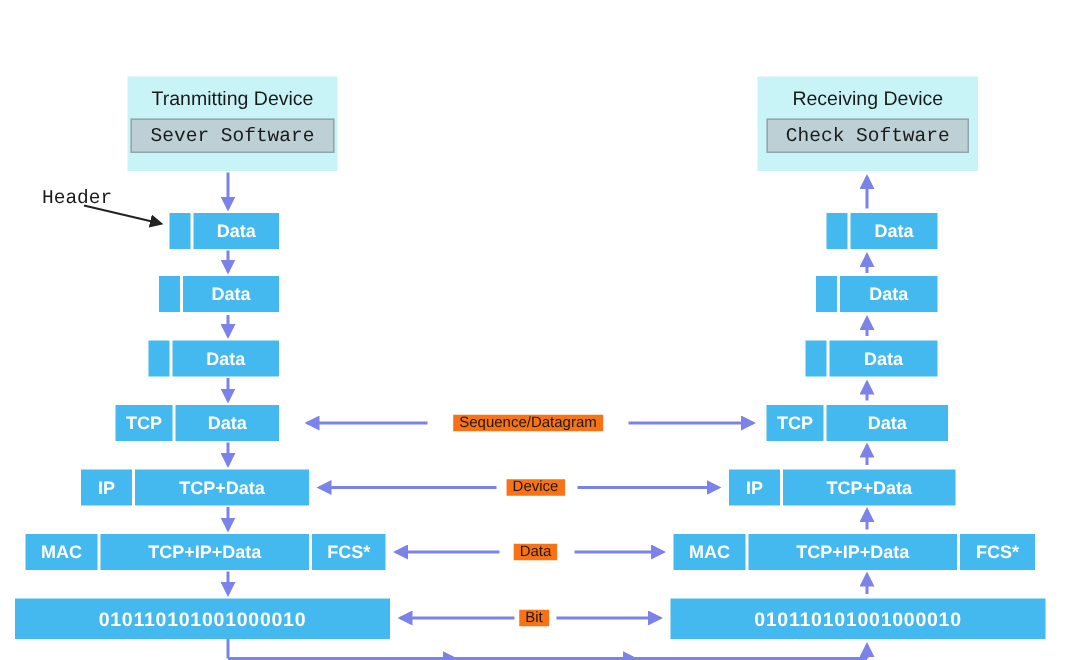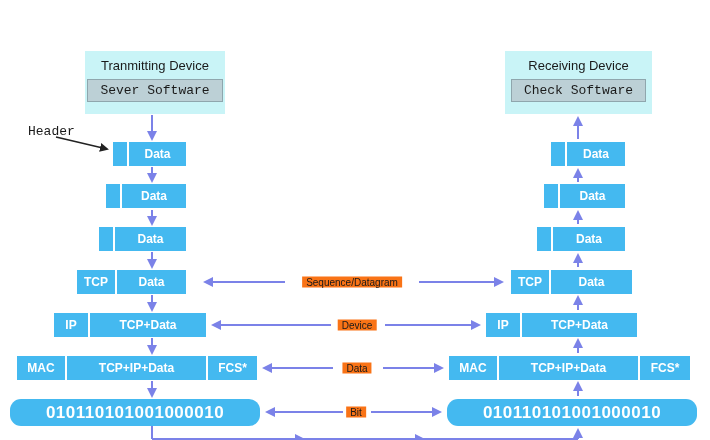--- a/index.html
+++ b/index.html
@@ -14,21 +14,21 @@
   #canvas{
     position:relative;width:710px;height:440px;background:#fff;overflow:hidden;
     font-family:"Liberation Sans", sans-serif;
     margin-top:38px;
   }
   .bx{
     position:absolute;background:var(--box-blue);color:#fff;
     display:flex;align-items:center;justify-content:center;
     font-size:12px;font-weight:bold;white-space:nowrap;
   }
-  .bits{font-size:17px;letter-spacing:.5px;border-radius:11px;}
+  .bits{font-size:13px;letter-spacing:.5px;}
   .device{
     position:absolute;background:var(--device-bg);
     display:flex;flex-direction:column;align-items:center;
     padding-top:7px;box-sizing:border-box;gap:6px;
   }
   .device-title{font-size:13px;color:var(--text-dark);}
   .software{
     background:var(--software-bg);border:1px solid var(--software-border);
     font-size:13px;color:var(--text-dark);padding:3px 12px;white-space:nowrap;font-family:Liberation Mono, monospace;
   }

